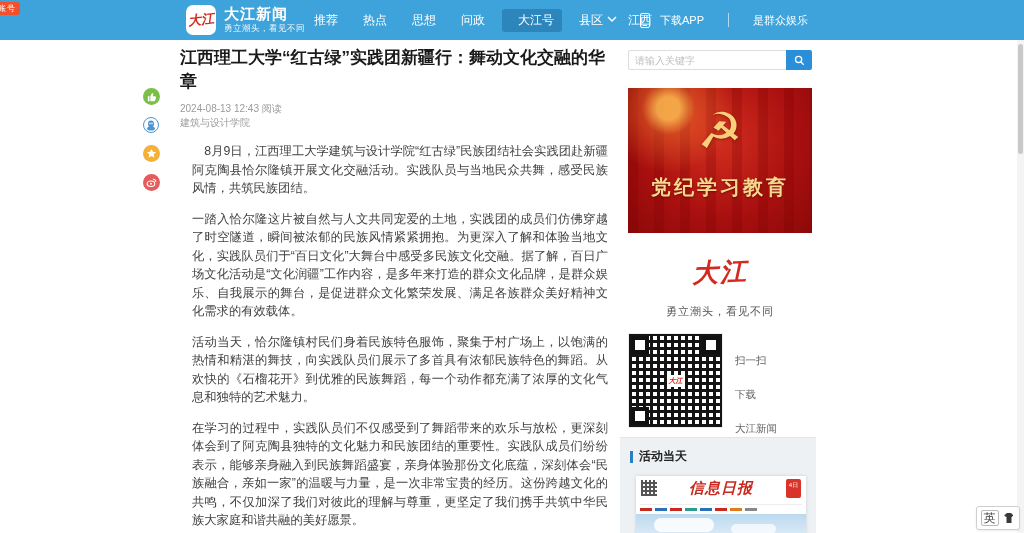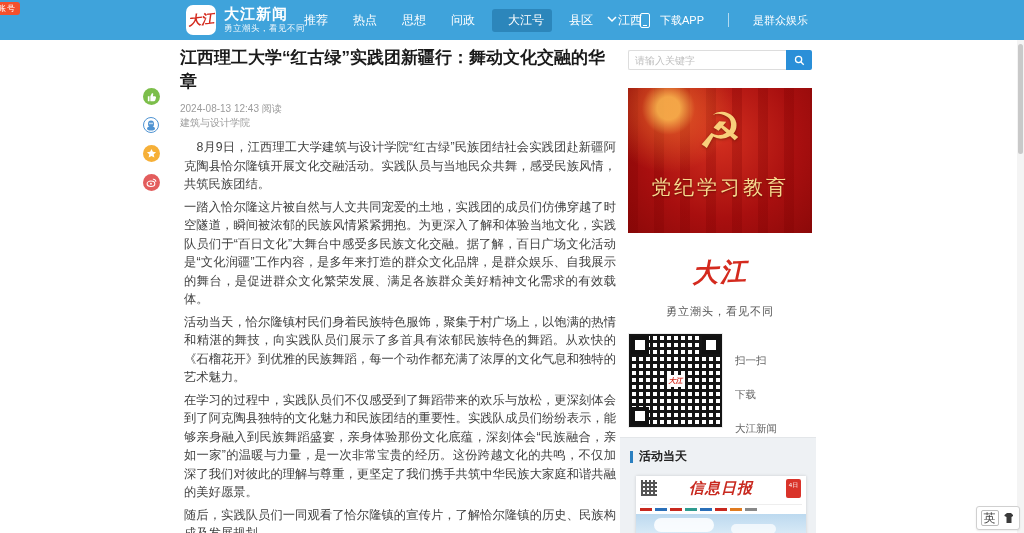--- a/index.html
+++ b/index.html
@@ -21,21 +21,21 @@
     background:#3fa3db;z-index:20;display:flex;align-items:center;
   }
   .logo-box{
     position:absolute;left:186px;top:5px;width:30px;height:30px;
     background:#fff;border-radius:7px;display:flex;align-items:center;justify-content:center;
   }
   .logo-box span{color:#d42a1e;font-weight:bold;font-style:italic;font-size:13px;transform:rotate(-6deg);}
   .site-block{position:absolute;left:224px;top:5px;color:#fff;}
   .site-name{font-size:15px;font-weight:bold;letter-spacing:1px;line-height:17px;}
   .site-tagline{font-size:8.5px;opacity:.92;letter-spacing:.5px;line-height:12px;}
-  .nav-list{position:absolute;left:296px;top:0;height:40px;display:flex;align-items:center;gap:9px;}
+  .nav-list{position:absolute;left:306px;top:0;height:40px;display:flex;align-items:center;gap:9px;}
   .nav-item{
     color:#fff;font-size:12px;padding:3px 8px;border-radius:3px;cursor:pointer;
     text-decoration:none;white-space:nowrap;
   }
   .nav-item.active{background:rgba(10,80,130,.35);padding-left:16px;}
   .nav-caret{margin-left:2px;display:flex;align-items:center;}
   .header-right{position:absolute;left:640px;top:0;height:40px;display:flex;align-items:center;color:#fff;font-size:11px;gap:10px;}
   .phone-ico{width:8px;height:13px;border:1px solid #fff;border-radius:2px;position:relative;}
   .phone-ico:after{content:"";position:absolute;left:2px;bottom:1px;right:2px;height:1px;background:#fff;}
   .hdr-link{color:#fff;text-decoration:none;cursor:pointer;}
@@ -45,36 +45,36 @@
   .share-btn{width:17px;height:17px;border-radius:50%;margin-bottom:12px;display:flex;align-items:center;justify-content:center;cursor:pointer;}
   .share-like{background:#7cbe4a;}
   .share-qq{background:#fff;border:1.5px solid #4f93d2;width:14px;height:14px;}
   .share-qzone{background:#f6b038;}
   .share-weibo{background:#e35d5d;}
   
   .content{position:absolute;left:180px;top:46px;width:440px;}
   .article-title{font-size:17px;font-weight:bold;color:#1a1a1a;line-height:24px;margin:0 0 8px 0;}
   .meta{font-size:10px;color:#9b9b9b;line-height:14px;}
   .meta.src{margin-bottom:8px;}
-  .body p{margin:4px;font-size:12.3px;line-height:18.5px;color:#3f3f3f;text-align:justify;}
+  .body p{margin:12px;font-size:12.3px;line-height:18.5px;color:#3f3f3f;text-align:justify;}
   
   .sidebar{position:absolute;left:628px;top:50px;width:184px;}
   .searchbox{display:flex;height:20px;}
   .searchbox input{flex:1;border:1px solid #ddd;border-right:none;font-size:10px;padding:0 6px;color:#666;outline:none;border-radius:2px 0 0 2px;}
   .searchbox input::placeholder{color:#bfbfbf;}
   .search-btn{width:26px;background:#2a8fd8;border:none;border-radius:0 2px 2px 0;display:flex;align-items:center;justify-content:center;cursor:pointer;}
   .banner{
     position:relative;margin-top:18px;width:184px;height:145px;overflow:hidden;cursor:pointer;
     background:
       radial-gradient(circle at 22% 14%,rgba(255,190,80,.85) 0 6%,rgba(255,140,50,.35) 14%,transparent 34%),
       repeating-linear-gradient(90deg,rgba(120,0,0,.25) 0 10px,transparent 10px 26px),
       radial-gradient(ellipse at 50% 35%,#d32f1f 0%,#a80f0f 60%,#8c0909 100%);
   }
   .banner .emblem{display:block;text-align:center;font-size:50px;line-height:86px;color:#f9cf7b;text-shadow:0 1px 3px rgba(90,20,0,.6);}
-  .banner .banner-title{display:block;text-align:center;font-size:20px;font-weight:normal;letter-spacing:3px;color:#f7d98e;text-shadow:0 1px 2px rgba(80,10,0,.7);}
+  .banner .banner-title{display:block;text-align:center;font-size:20px;font-weight:bold;letter-spacing:3px;color:#f7d98e;text-shadow:0 1px 2px rgba(80,10,0,.7);}
   .app-logo{margin-top:22px;text-align:center;color:#d42a1e;font-weight:bold;font-style:italic;font-size:26px;letter-spacing:2px;transform:rotate(-2deg);}
   .app-tagline{margin-top:14px;text-align:center;color:#555;font-size:11px;letter-spacing:1px;}
   .qr-row{margin-top:14px;display:flex;}
   .qr{
     position:relative;width:93px;height:93px;background:#fff;border:1px solid #eee;flex:none;
     background-image:
       repeating-linear-gradient(0deg,#141414 0 3px,transparent 3px 7px),
       repeating-linear-gradient(90deg,#141414 0 3px,#fff 3px 7px);
   }
   .qr .fndr{position:absolute;width:18px;height:18px;background:#fff;border:4px solid #111;box-sizing:border-box;}

